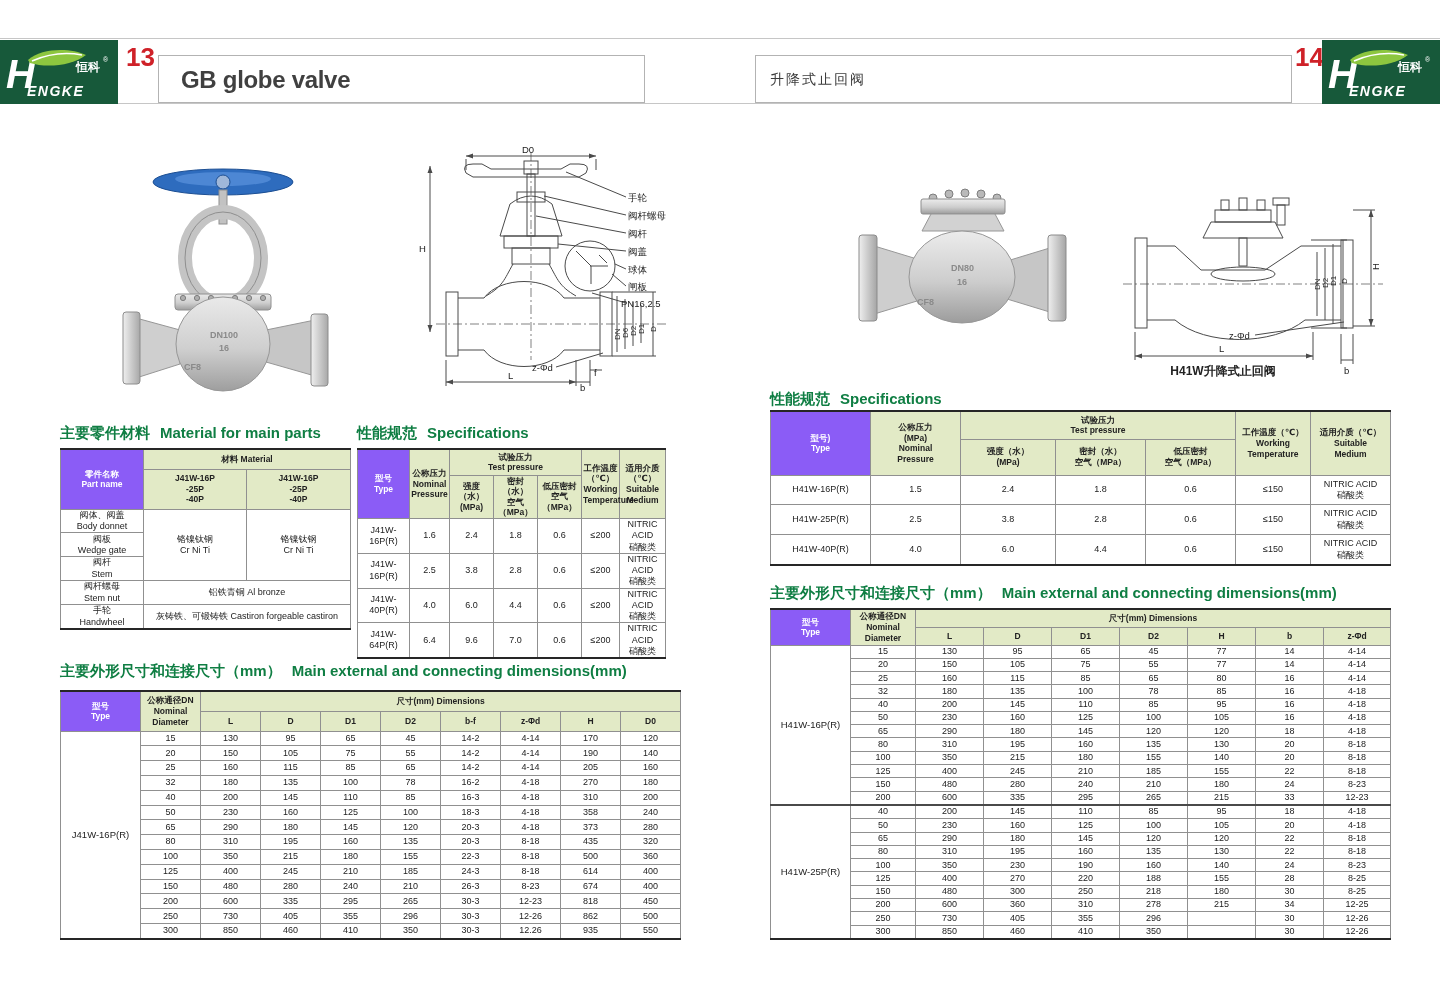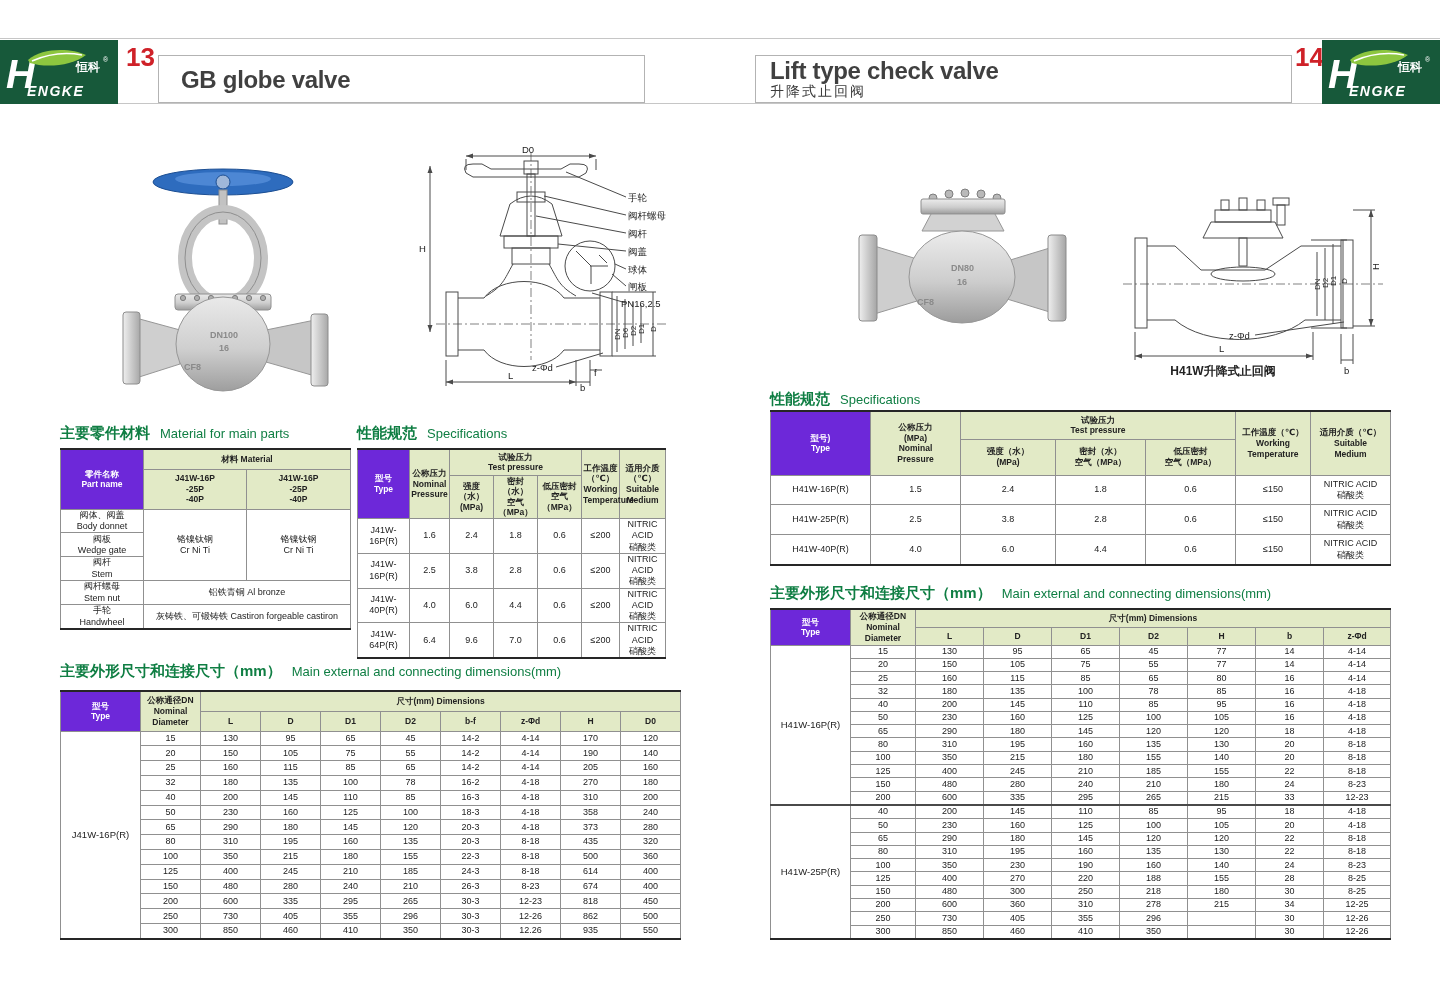--- a/index.html
+++ b/index.html
@@ -9,28 +9,28 @@
   .abs{position:absolute}
   .rule{position:absolute;left:0;width:1440px;height:1px;background:#c6c6c6}
   .logo-box{position:absolute;width:118px;height:64px;background:#17593a}
   .pagenum{position:absolute;font-size:26px;font-weight:bold;color:#cf2128;line-height:1}
   .title-box{position:absolute;height:48px;background:#fff;border:1px solid #b3b3b3;
              padding:1px 0 0 22px;display:flex;flex-direction:column;justify-content:center}
   .title-en{font-size:24px;font-weight:bold;color:#404040;letter-spacing:-0.3px;line-height:1.05}
   .title-zh{font-size:14px;color:#3c3c3c;letter-spacing:2px;line-height:1.25}
   .sec-title{position:absolute;display:flex;gap:10px;align-items:baseline;white-space:nowrap}
   .sec-title .zh{font-size:15px;font-weight:bold;color:#0f7e43}
-  .sec-title .en{font-size:13px;font-weight:normal;color:#0f7e43}
+  .sec-title .en{font-size:15px;font-weight:bold;color:#0f7e43}
   .tbl-wrap{position:absolute}
   table{width:100%;height:100%;border-collapse:collapse;table-layout:fixed;
         border-top:2px solid #262626;border-bottom:2px solid #262626}
   th,td{border:1px solid #909090;font-size:9px;text-align:center;vertical-align:middle;
         white-space:pre-line;line-height:1.25;padding:0 1px;font-weight:normal}
   th{font-size:8.5px}
-  th.dark{background:#6d28d9;color:#fff;font-weight:bold}
+  th.dark{background:#8b5cf6;color:#fff;font-weight:bold}
   th.lite{background:#e2eac6;color:#222;font-weight:bold}
   td.type-cell{font-size:9.5px}
   .group-start td{border-top:2px solid #4a4a4a}
   svg text{font-family:"Liberation Sans","DejaVu Sans",sans-serif}
 </style>
 </head>
 <body>
 
 <div class="rule" style="top:38px"></div>
 <div class="rule" style="top:103px"></div>
@@ -44,21 +44,20 @@
     <text x="103" y="22" font-size="7" fill="#fff">®</text>
     <text x="27" y="56" font-size="14" font-weight="bold" font-style="italic" letter-spacing="1.5" fill="#fff">ENGKE</text>
   </svg>
 </div>
 <div class="pagenum" style="left:126px;top:44px">13</div>
 <div class="title-box" style="left:158px;top:55px;width:487px">
   <div class="title-en">GB globe valve</div>
 </div>
 
 <div class="title-box" style="left:755px;top:55px;width:537px;padding-left:14px">
-  <div class="title-en">Lift type check valve</div>
   <div class="title-zh">升降式止回阀</div>
 </div>
 <div class="pagenum" style="left:1295px;top:44px">14</div>
 <div class="logo-box" style="left:1322px;top:40px">
   <svg width="118" height="64" viewBox="0 0 118 64">
     <text x="6" y="48" font-size="40" font-weight="bold" font-style="italic" fill="#fff">H</text>
     <path d="M28,20 C42,7 72,8 86,15 C72,26 46,28 30,23 Z" fill="#8dc63f" stroke="none"></path>
     <path d="M32,21 C48,14 66,12 82,15" fill="none" stroke="#ffffff" stroke-width="1.6"></path>
     <text x="76" y="31" font-size="12" font-weight="bold" fill="#fff">恒科</text>
     <text x="103" y="22" font-size="7" fill="#fff">®</text>

